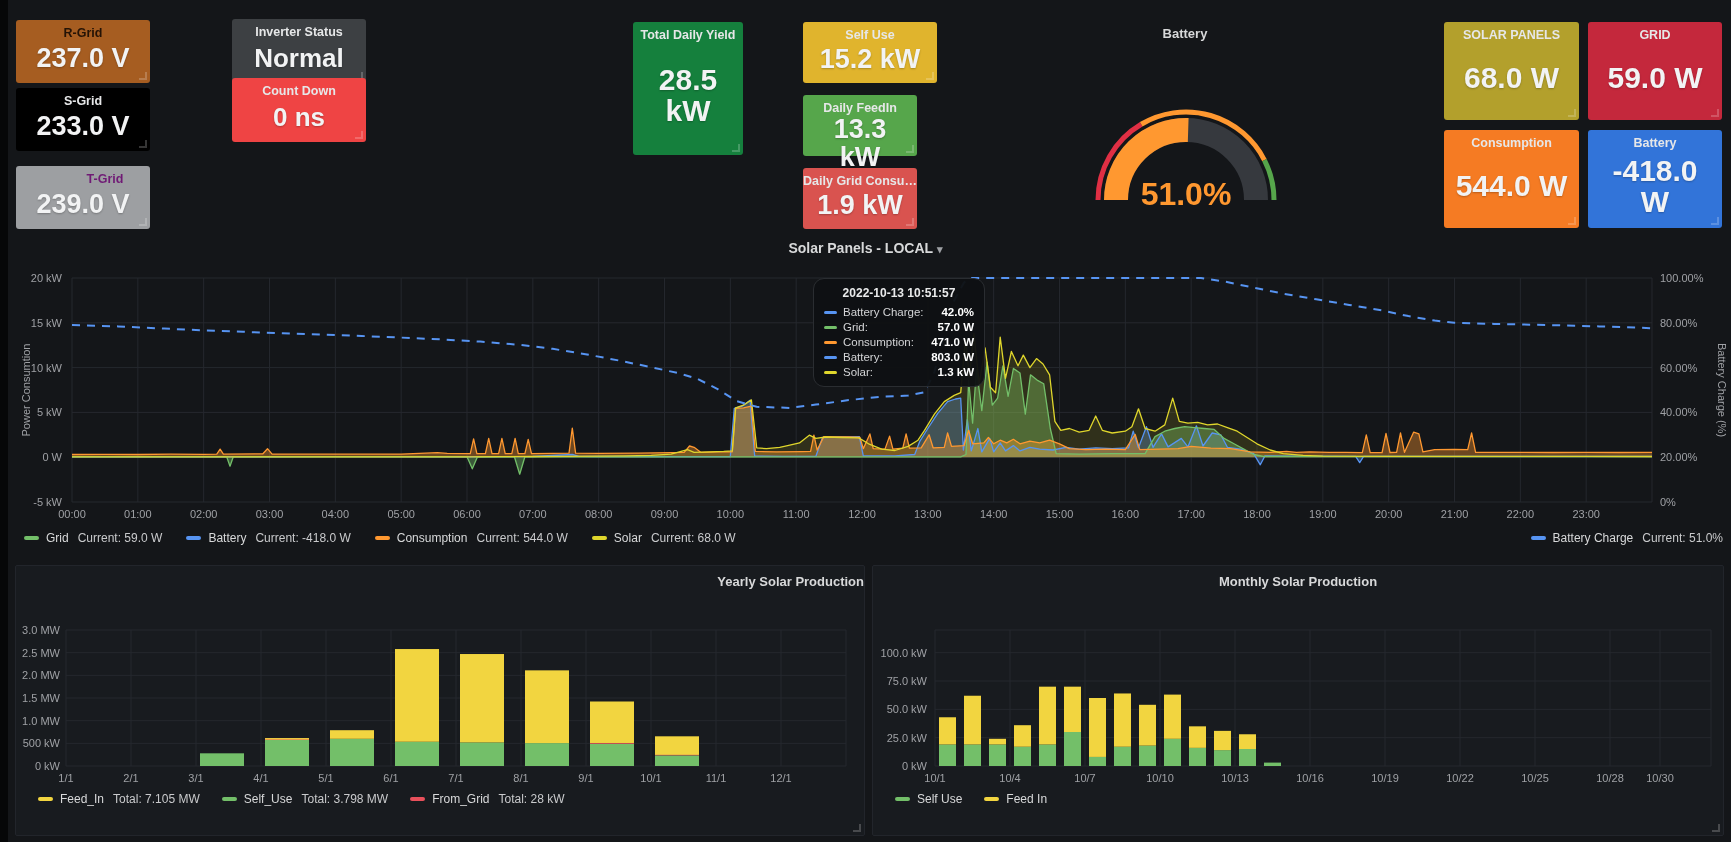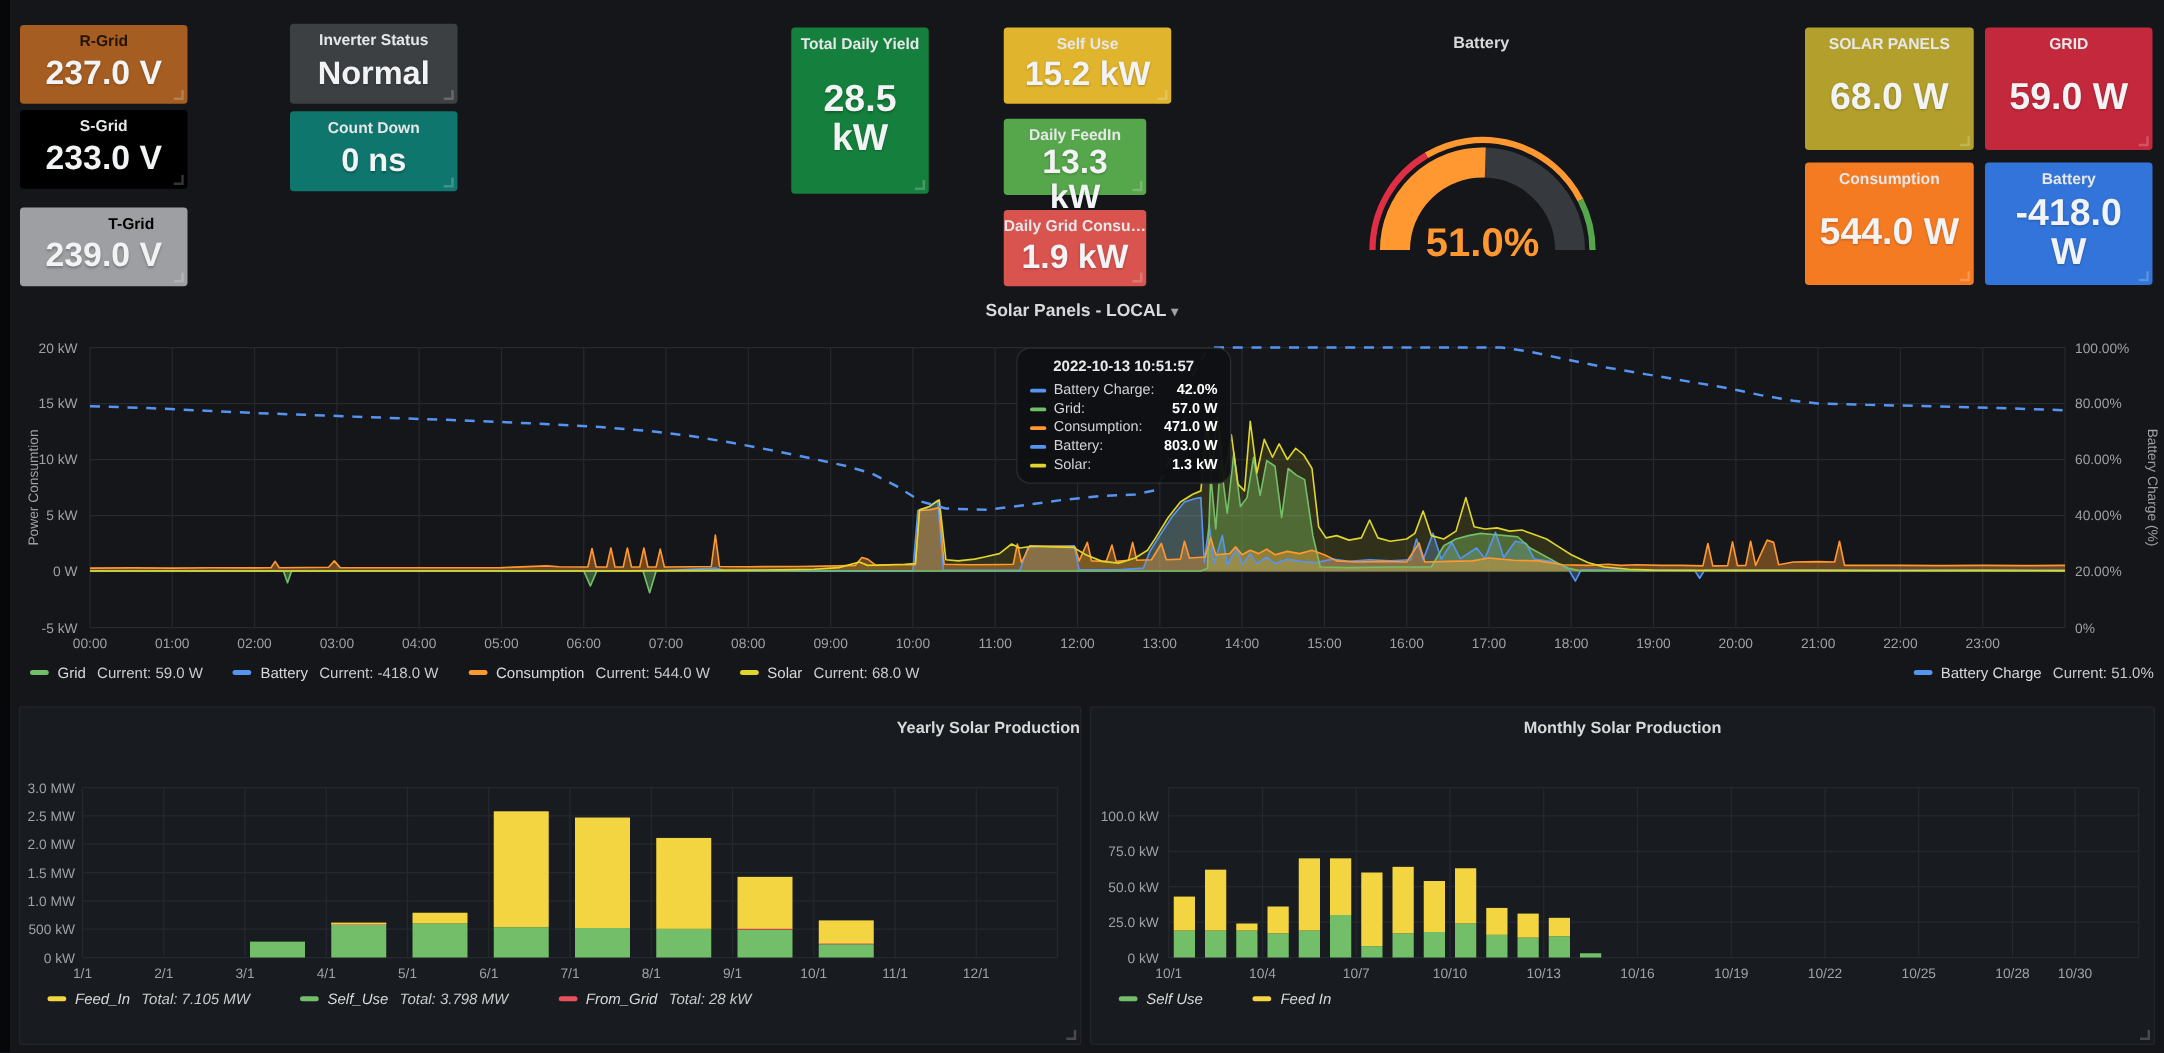--- a/index.html
+++ b/index.html
@@ -1,42 +1,42 @@
 <!DOCTYPE html>
 <html><head>
 <meta charset="utf-8">
 <style>
   html,body{margin:0;padding:0;background:#141619;font-family:"Liberation Sans",sans-serif;}
   #app{position:relative;width:1731px;height:842px;background:#141619;overflow:hidden;}
   .edge-strip{position:absolute;left:0;top:0;width:8px;height:842px;background:#060708;}
   .stat{position:absolute;border-radius:3px;display:flex;flex-direction:column;padding-top:6px;box-sizing:border-box;}
   .stat-title{font-size:12.5px;font-weight:700;text-align:center;line-height:1.2;}
   .stat-value{flex:1;display:flex;align-items:center;justify-content:center;font-weight:700;color:#f2f3f4;text-align:center;line-height:1.02;padding:0 10px 6px 10px;text-shadow:0 1px 2px rgba(0,0,0,0.25);}
-  .t-light{color:#e6e7e8;} .t-dark{color:#241306;} .t-gray{color:#000000;padding-left:44px;}
+  .t-light{color:#e6e7e8;} .t-dark{color:#241306;} .t-gray{color:#701a75;padding-left:44px;}
   .v27{font-size:27px;} .v26{font-size:26px;} .v30{font-size:30px;}
   .rh{position:absolute;right:3px;bottom:3px;width:6px;height:6px;border-right:2px solid rgba(255,255,255,0.35);border-bottom:2px solid rgba(255,255,255,0.35);opacity:.6;}
   .chart-panel{position:absolute;background:#181b1f;border:1px solid #22252b;border-radius:2px;box-sizing:border-box;}
   .panel-title{position:absolute;width:100%;text-align:center;font-size:13px;font-weight:700;color:#d8d9da;}
   #main-title{position:absolute;left:0;top:240px;width:1731px;text-align:center;font-size:14px;font-weight:700;color:#d8d9da;cursor:pointer;}
   #main-title .caret{color:#9fa1a5;font-size:11px;margin-left:4px;}
   svg{position:absolute;left:0;top:0;}
   #main-chart-wrap{position:absolute;left:0;top:240px;width:1731px;height:320px;}
   .legend-row{position:absolute;display:flex;align-items:center;gap:24px;font-size:12px;color:#c9cacc;}
   .leg-item{display:flex;align-items:center;cursor:pointer;}
   .leg-dash{width:15px;height:4px;border-radius:2px;margin-right:7px;flex:0 0 auto;}
   .leg-name{color:#d8d9da;}
   .leg-stat{margin-left:9px;color:#c9cacc;}
   #tooltip{position:absolute;left:813px;top:278px;width:172px;background:rgba(15,17,19,0.96);border:1px solid #2a2d31;border-radius:11px;padding:7px 10px 8px 10px;box-sizing:border-box;z-index:5;}
   #tooltip .tt-title{font-size:12px;font-weight:700;color:#e9eaeb;text-align:center;margin-bottom:6px;}
   .tt-row{display:flex;align-items:center;font-size:11.5px;color:#d3d4d6;margin-top:3px;}
   .tt-row .leg-dash{width:13px;height:3px;margin-right:6px;}
   .tt-row .tt-label{flex:1;}
   .tt-row .tt-value{font-weight:700;color:#fff;margin-left:10px;}
   .gauge-value{position:absolute;font-weight:700;font-size:32px;text-align:center;margin-top:16px;}
-  .bottom-legend{position:absolute;display:flex;align-items:center;gap:40px;font-size:12px;color:#c9cacc;left:22px;font-style:italic;}
+  .bottom-legend{position:absolute;display:flex;align-items:center;gap:22px;font-size:12px;color:#c9cacc;left:22px;}
 </style>
 </head>
 <body>
 
 <div id="app">
   <div class="edge-strip"></div>
 
   <div class="stat" style="left: 16px; top: 20px; width: 134px; height: 63px; background: rgb(166, 93, 33);">
     <div class="stat-title t-dark">R-Grid</div>
     <div class="stat-value v27">237.0 V</div>
@@ -51,21 +51,21 @@
     <div class="stat-title t-gray">T-Grid</div>
     <div class="stat-value v27">239.0 V</div>
     <span class="rh"></span>
   </div>
 
   <div class="stat" style="left: 232px; top: 19px; width: 134px; height: 64px; background: rgb(61, 64, 67);">
     <div class="stat-title t-light">Inverter Status</div>
     <div class="stat-value v26">Normal</div>
     <span class="rh"></span>
   </div>
-  <div class="stat" style="left: 232px; top: 89px; width: 134px; height: 64px; background: #0f766e;">
+  <div class="stat" style="left: 232px; top: 78px; width: 134px; height: 64px; background: #ef4444;">
     <div class="stat-title t-light">Count Down</div>
     <div class="stat-value v26">0 ns</div>
     <span class="rh"></span>
   </div>
 
   <div class="stat" style="left: 633px; top: 22px; width: 110px; height: 133px; background: #15803d;">
     <div class="stat-title t-light">Total Daily Yield</div>
     <div class="stat-value v30">28.5 kW</div>
     <span class="rh"></span>
   </div>

